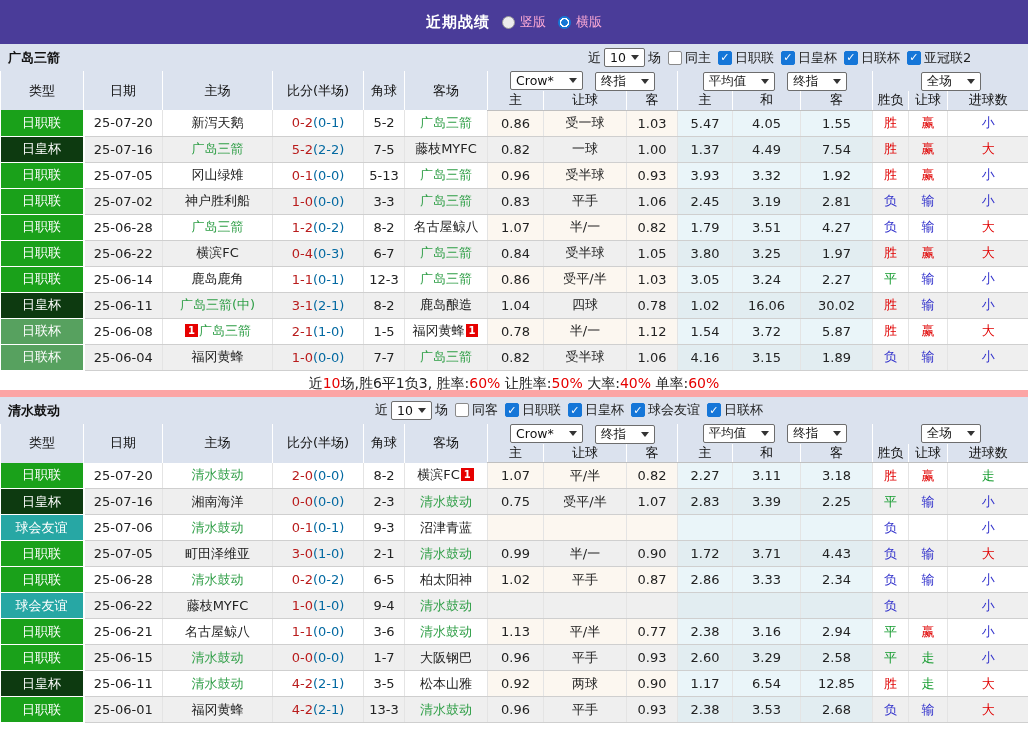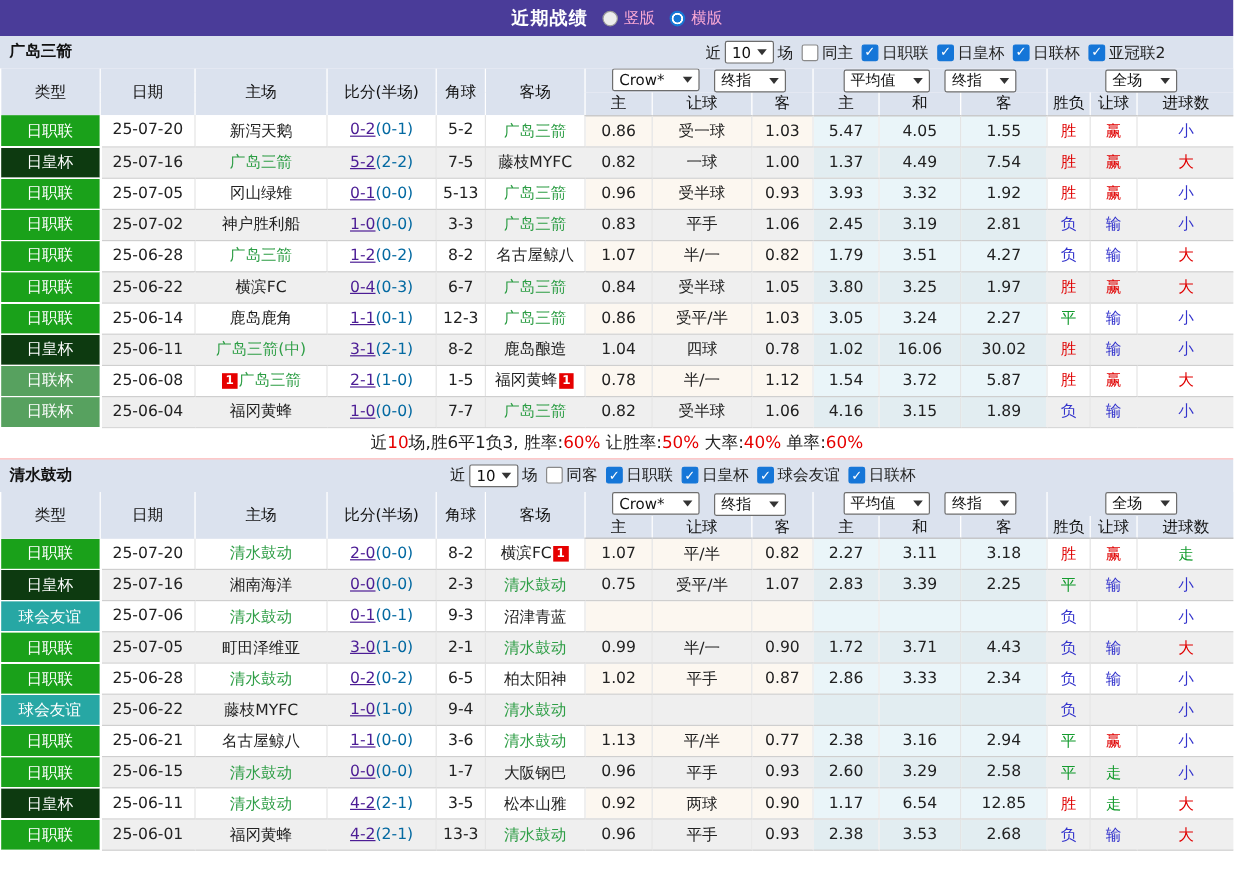--- a/index.html
+++ b/index.html
@@ -1,21 +1,21 @@
 <!DOCTYPE html>
 <html><head>
 <meta charset="utf-8">
 <style>
   * { margin:0; padding:0; box-sizing:border-box; }
   html,body { background:#fff; }
   body { font-family:"DejaVu Sans","Liberation Sans",sans-serif; }
   .page { width:1028px; height:735px; margin:0 auto; background:#fff; overflow:hidden; }
 
   
-  .topbar { height:30px; background:#4A3C99; display:flex; align-items:center; justify-content:center; gap:12px; }
+  .topbar { height:44px; background:#4A3C99; display:flex; align-items:center; justify-content:center; gap:12px; }
   .topbar .title { color:#fff; font-weight:bold; font-size:15px; letter-spacing:1px; }
   .radio-widget { display:inline-flex; align-items:center; gap:5px; color:#f9a8d4; font-size:13px; cursor:pointer; }
   .rdot { width:13px; height:13px; border-radius:50%; background:#EDEDED; border:1px solid #9a9a9a; display:inline-block; }
   .rdot.on { border:none; background:radial-gradient(circle at center, #1577D5 0 3px, #ffffff 3.5px 4.5px, #1577D5 5px); }
 
   
   .secbar { position:relative; height:27px; background:#DBE2EE; }
   .secbar .team { position:absolute; left:8px; top:0; line-height:27px; font-weight:bold; font-size:13px; color:#111; }
   .filter { position:absolute; top:0; height:27px; display:flex; align-items:center; gap:3px; font-size:13px; color:#222; white-space:nowrap; }
   .filter.f1 { left:588px; }
@@ -38,28 +38,28 @@
   .grpcell .dd { margin:0 4px;gap:15px; }
 
   tbody td { height:26px; text-align:center; font-size:13px; color:#222; border-bottom:1px solid #CFCFCF; border-left:1px solid #E4E4E4; background:#fff; overflow:hidden; white-space:nowrap; }
   tbody tr:nth-child(even) td { background:#EFEFEF; }
   tbody td.c-type { color:#fff; border-left:none; border-right:2px solid #fff; border-bottom:1px solid #fff; }
   tbody tr:nth-child(odd) td.crow { background:#FCF7F0; }
   tbody td.avg { background:#EAF5F9; }
   tbody tr:nth-child(even) td.avg { background:#E2EDF1; }
 
   .hl { color:#2E9E46; }
-  .ft { color:#4c1d95;text-decoration:underline; }
+  .ft { color:#b91c1c; }
   .ht { color:#0369a1; }
   .badge { background:#E60000; color:#fff; font-size:10px; font-weight:bold; display:inline-block; height:13px; line-height:13px; padding:0 3px; margin:0 1px; vertical-align:1px; }
   td.red, span.red { color:#E00000; }
   td.blue, span.blue { color:#3333CC; }
   td.green, span.green { color:#149B2E; }
 
-  .summary { height:26px; line-height:25px; text-align:center; font-size:14px; background:#fff; border-bottom:1px solid #fca5a5; }
+  .summary { height:26px; line-height:25px; text-align:center; font-size:14px; background:#fff; border-bottom:7px solid #fca5a5; }
   .sred { color:#E60000; }
   .sblk { color:#222; }
 </style>
 </head>
 <body>
 
 <div class="page">
 
   <div class="topbar">
     <span class="title">近期战绩</span>

